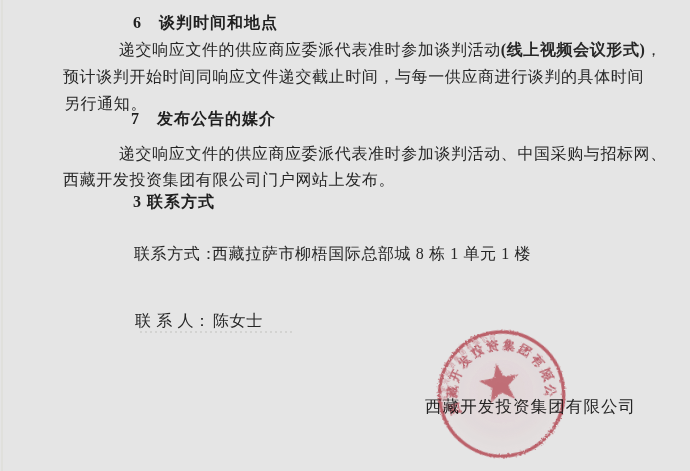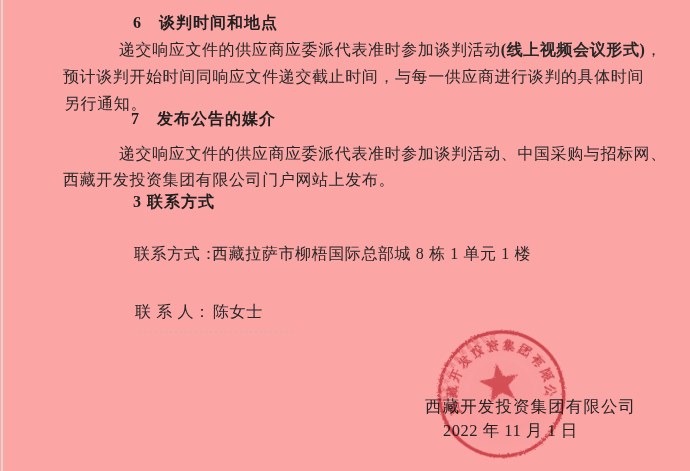--- a/index.html
+++ b/index.html
@@ -1,19 +1,19 @@
 <!DOCTYPE html>
 <html><head>
 <meta charset="utf-8">
 <style>
   html,body{margin:0;padding:0;}
   .page{
     position:relative;
     width:690px;height:471px;
-    background:#fca5a5;
+    background:#e5e5e5;
     overflow:hidden;
     font-family:"Liberation Serif","DejaVu Serif",serif;
     color:#272727;
   }
   .ln{
     position:absolute;
     white-space:nowrap;
     font-size:16px;
     line-height:22px;
     letter-spacing:0.6px;
@@ -60,24 +60,23 @@
   <div class="ln" style="left:63px;top:66px;">预计谈判开始时间同响应文件递交截止时间，与每一供应商进行谈判的具体时间</div>
   <div class="ln" style="left:64px;top:93px;">另行通知。</div>
 
   <div class="ln hd" style="left:131px;top:108px;">7　发布公告的媒介</div>
   <div class="ln" style="left:119px;top:143px;">递交响应文件的供应商应委派代表准时参加谈判活动、中国采购与招标网、</div>
   <div class="ln" style="left:63px;top:169px;">西藏开发投资集团有限公司门户网站上发布。</div>
 
   <div class="ln hd" style="left:133px;top:191px;">3 联系方式</div>
 
   <div class="ln" style="left:134px;top:243px;"><span class="contact-label">联系方式：</span><span>西藏拉萨市柳梧国际总部城 8 栋 1 单元 1 楼</span></div>
-  <div class="ln" style="left:135px;top:301px;"><span class="contact-label">联 系 人：</span><span>陈女士</span></div>
+  <div class="ln" style="left:135px;top:310px;"><span class="contact-label">联 系 人：</span><span>陈女士</span></div>
 
   <div class="ln sig" style="left:425px;top:396px;">西藏开发投资集团有限公司</div>
-  <div class="ln sig" style="left:443px;top:420px;letter-spacing:0.5px;">2022 年 11 月 1 日</div>
 
   <svg class="seal-svg" viewBox="0 0 132 140">
     <defs>
       <radialGradient id="wash" cx="50%" cy="48%" r="55%">
         <stop offset="0%" stop-color="rgba(208,82,96,0.13)"></stop>
         <stop offset="55%" stop-color="rgba(208,82,96,0.09)"></stop>
         <stop offset="100%" stop-color="rgba(208,82,96,0.03)"></stop>
       </radialGradient>
       <filter id="rough" x="-6%" y="-6%" width="112%" height="112%">
         <feTurbulence type="fractalNoise" baseFrequency="0.55" numOctaves="2" result="n"></feTurbulence>

